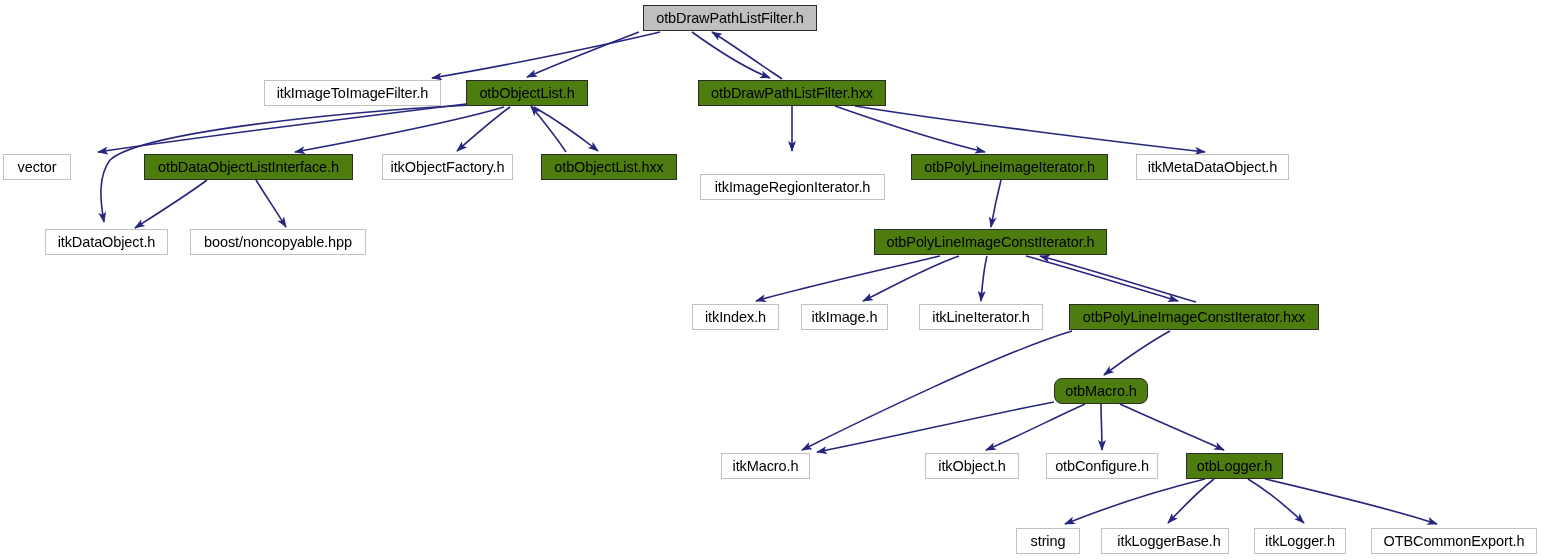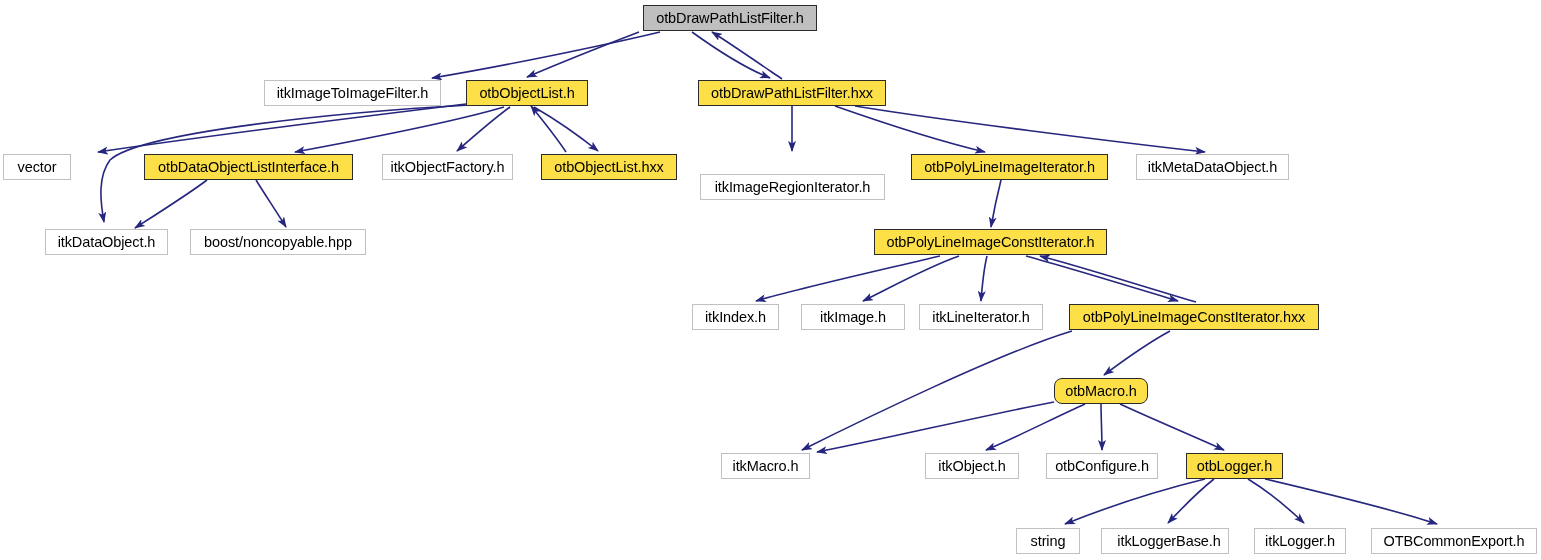--- a/index.html
+++ b/index.html
@@ -34,21 +34,21 @@
     font-size: 14.5px;
     line-height: 1;
     color: #000000;
     background: #ffffff;
     border: 1px solid #c0c0c0;
     height: 26px;
     letter-spacing: -0.1px;
   }
   .gnode.bold {
     border: 1.6px solid #2b2b2b;
-    background: #fde047;
+    background: #4d7c0f;
   }
   .gnode.root {
     border: 1.6px solid #2b2b2b;
     background: #bfbfbf;
   }
   .gnode span {
     display: block;
     padding: 0 7px;
     transform: translateY(-0.5px);
   }
@@ -136,21 +136,21 @@
       </div>
       <div class="gnode" style="left: 190px; top: 229px; width: 176px;">
         <span>boost/noncopyable.hpp</span>
       </div>
       <div class="gnode bold" style="left: 874px; top: 229px; width: 233px;">
         <span>otbPolyLineImageConstIterator.h</span>
       </div>
       <div class="gnode" style="left: 692px; top: 304px; width: 87px;">
         <span>itkIndex.h</span>
       </div>
-      <div class="gnode" style="left: 801px; top: 304px; width: 104px;">
+      <div class="gnode" style="left: 801px; top: 304px; width: 87px;">
         <span>itkImage.h</span>
       </div>
       <div class="gnode" style="left: 919px; top: 304px; width: 124px;">
         <span>itkLineIterator.h</span>
       </div>
       <div class="gnode bold" style="left: 1069px; top: 304px; width: 250px;">
         <span>otbPolyLineImageConstIterator.hxx</span>
       </div>
       <div class="gnode bold" style="left: 1054px; top: 378px; width: 94px; border-radius: 8px;">
         <span>otbMacro.h</span>

